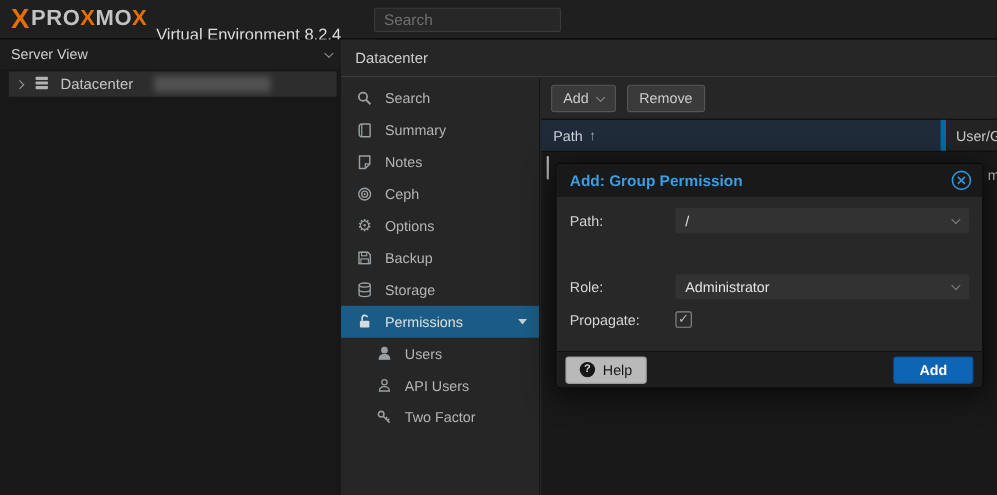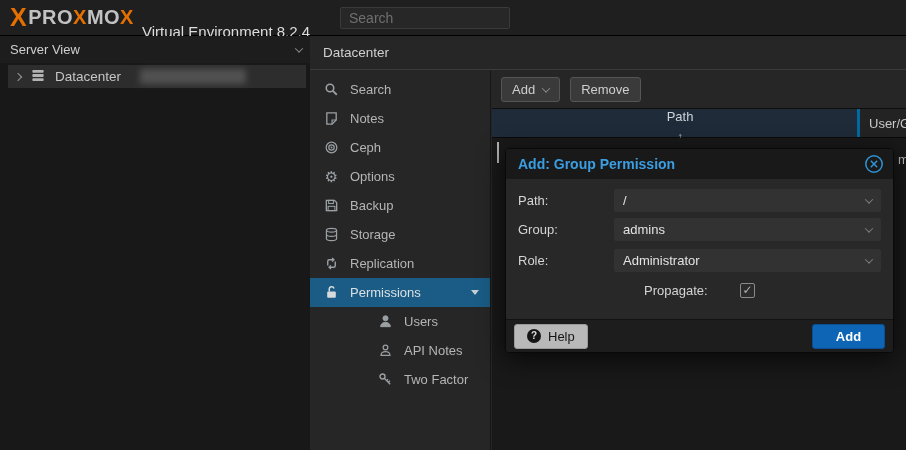--- a/index.html
+++ b/index.html
@@ -48,47 +48,47 @@
 
   
   .menu { position:absolute; left:0; top:35px; bottom:0; width:181px; padding-top:4px;
     border-right:1px solid #151515; }
   .mi { height:29px; display:flex; align-items:center; padding-left:13px; gap:10px;
     color:#b5b5b5; font-size:13px; }
   .mi .ic { width:17px; display:flex; justify-content:center; color:#9aa0a4; }
   .mi svg { stroke:#9aa0a4; }
   .mi.sel { background:var(--selected-bg); color:#dbe0e3; }
   .mi.sel svg { stroke:#d6dadd; }
-  .mi.sub { padding-left:31px;margin-left:36px; }
+  .mi.sub { padding-left:31px; }
   .gear-glyph { font-size:15px; line-height:15px; }
 
   
   .content { position:absolute; left:182px; top:35px; right:0; bottom:0; }
   .toolbar { height:37px; display:flex; align-items:center; gap:10px; padding-left:9px; background:#262626; }
   .btn { height:25px; background:#3a3a3a; border:1px solid #555; border-radius:3px; color:#cecece;
     font-size:13px; display:inline-flex; align-items:center; gap:8px; padding:0 10px; }
   .thead { position:relative; height:30px; background:#232323; border-top:1px solid #0e0e0e;
     border-bottom:1px solid #0a0a0a; font-size:13px; }
   .th-path { position:absolute; left:0; top:0; bottom:0; width:368px; background:#1f2b39;
-    border-right:3px solid #0369a1; display:flex; align-items:center; padding-left:11px; gap:6px; color:#ccd3da;flex-direction:column; }
+    border-right:5px solid #0369a1; display:flex; align-items:center; padding-left:11px; gap:6px; color:#ccd3da; }
   .th-path .arrow { color:#9fb3c8; font-size:12px; }
   .th-user { position:absolute; left:377px; top:0; bottom:0; display:flex; align-items:center; color:#c9c9c9; }
   .rows { position:absolute; left:0; right:0; top:67px; bottom:0; background:#191919; }
   .focus-line { position:absolute; left:5px; top:4px; width:2px; height:21px; background:#cfcfcf; opacity:.85; }
   .partial-cell { position:absolute; left:406px; top:14px; color:#bbb; font-size:13px; }
 
   
   .dialog { position:absolute; left:505px; top:148px; width:389px; height:205px; background:#282828;
     border:1px solid #090909; border-radius:4px; box-shadow:0 6px 26px rgba(0,0,0,.7); z-index:10; }
   .dlg-head { height:30px; background:#191919; border-radius:3px 3px 0 0; display:flex;
     align-items:center; padding:0 9px 0 12px;gap:31px; }
   .dlg-title { color:var(--accent); font-size:14px; font-weight:bold; }
   .dlg-close { margin-left:auto; width:20px; height:20px; display:flex; }
   .dlg-body { position:relative; height:140px; }
-  .dlg-row { position:absolute; left:12px; right:12px; height:23px; display:flex; align-items:center;justify-content:center; }
+  .dlg-row { position:absolute; left:12px; right:12px; height:23px; display:flex; align-items:center; }
   .dlg-label { width:96px; color:#d4d4d4; font-size:13px; }
   .dlg-field { flex:1; height:23px; background:#323232; border-radius:2px; display:flex;
     align-items:center; padding:0 9px; color:#e3e3e3; font-size:13px; }
   .dlg-field .chev { margin-left:auto; border-color:#7e7e7e; }
   .cb { width:15px; height:15px; border:1px solid #8a8a8a; border-radius:2px; background:#2b2b2b;
     color:#b4b4b4; font-size:12px; line-height:13px; text-align:center; }
   .dlg-foot { position:absolute; left:0; right:0; bottom:0; height:33px; background:#1d1d1d;
     border-top:1px solid #121212; border-radius:0 0 3px 3px; display:flex; align-items:center; padding:0 8px; }
   .help-btn { height:25px; background:#b9b9b9; border:1px solid #9a9a9a; border-radius:3px;
     color:#161616; font-size:13px; display:inline-flex; align-items:center; gap:7px; padding:0 12px; }
@@ -146,20 +146,29 @@
           <svg width="15" height="15" viewBox="0 0 16 16" fill="none">
               <circle cx="6.4" cy="6.4" r="4" stroke-width="1.7"></circle>
               <line x1="9.5" y1="9.5" x2="13.6" y2="13.6" stroke-width="1.9"></line>
             </svg>
         </span>
           <span>Search</span>
       </div>
       <div class="mi">
         <span class="ic">
           <svg width="15" height="15" viewBox="0 0 16 16" fill="none">
+              <path d="M5 1.8h7.5a.8.8 0 0 1 .8.8v10.8a.8.8 0 0 1-.8.8H5a2.3 2.3 0 0 1-2.3-2.3V4.1A2.3 2.3 0 0 1 5 1.8z" stroke-width="1.4"></path>
+              <path d="M5.2 1.8v12.4" stroke-width="1.2"></path>
+            </svg>
+        </span>
+          <span>Summary</span>
+      </div>
+      <div class="mi">
+        <span class="ic">
+          <svg width="15" height="15" viewBox="0 0 16 16" fill="none">
               <path d="M3 2h10v7.6L8.6 14H3z" stroke-width="1.4"></path>
               <path d="M13 9.6H8.6V14" stroke-width="1.2"></path>
             </svg>
         </span>
           <span>Notes</span>
       </div>
       <div class="mi">
         <span class="ic">
           <svg width="15" height="15" viewBox="0 0 16 16" fill="none">
               <circle cx="8" cy="8" r="5.7" stroke-width="1.3"></circle>
@@ -186,31 +195,20 @@
       <div class="mi">
         <span class="ic">
           <svg width="15" height="15" viewBox="0 0 16 16" fill="none">
               <ellipse cx="8" cy="3.4" rx="5.4" ry="2" stroke-width="1.3"></ellipse>
               <path d="M2.6 3.4v9.1c0 1.1 2.4 2 5.4 2s5.4-.9 5.4-2V3.4" stroke-width="1.3"></path>
               <path d="M2.6 8c0 1.1 2.4 2 5.4 2s5.4-.9 5.4-2" stroke-width="1.3"></path>
             </svg>
         </span>
           <span>Storage</span>
       </div>
-      <div class="mi">
-        <span class="ic">
-          <svg width="15" height="15" viewBox="0 0 16 16" fill="none">
-              <path d="M4 10.2V5.6A1.6 1.6 0 0 1 5.6 4h4.6" stroke-width="1.5"></path>
-              <path d="M8.6 2.2 10.5 4 8.6 5.8" stroke-width="1.5"></path>
-              <path d="M12 5.8v4.6a1.6 1.6 0 0 1-1.6 1.6H5.8" stroke-width="1.5"></path>
-              <path d="M7.4 10.2 5.5 12l1.9 1.8" stroke-width="1.5"></path>
-            </svg>
-        </span>
-          <span>Replication</span>
-      </div>
       <div class="mi sel">
         <span class="ic">
           <svg width="15" height="15" viewBox="0 0 16 16" fill="none">
               <rect x="3.4" y="7" width="9.2" height="6.6" rx="1" fill="#d6dadd" stroke="none"></rect>
               <path d="M5.6 7V4.4a2.6 2.6 0 0 1 5.1-.7" stroke-width="1.6"></path>
             </svg>
         </span>
           <span>Permissions</span>
         <span class="caret-down"></span>
       </div>
@@ -223,21 +221,21 @@
         </span>
           <span>Users</span>
       </div>
       <div class="mi sub">
         <span class="ic">
           <svg width="15" height="15" viewBox="0 0 16 16" fill="none">
               <circle cx="8" cy="4.8" r="2.5" stroke-width="1.3"></circle>
               <path d="M3.2 13.3c0-2.6 2.1-4.2 4.8-4.2s4.8 1.6 4.8 4.2z" stroke-width="1.3"></path>
             </svg>
         </span>
-          <span>API Notes</span>
+          <span>API Users</span>
       </div>
       <div class="mi sub">
         <span class="ic">
           <svg width="15" height="15" viewBox="0 0 16 16" fill="none">
               <circle cx="4.8" cy="4.8" r="2.7" stroke-width="1.5"></circle>
               <path d="M6.8 6.8 13 13M11 11l1.7-1.7M9.2 9.2l1.5-1.5" stroke-width="1.5"></path>
             </svg>
         </span>
           <span>Two Factor</span>
       </div>
@@ -280,27 +278,20 @@
       </span>
     </div>
     <div class="dlg-body">
       <div class="dlg-row" style="top:10px">
         <span class="dlg-label">Path:</span>
         <div class="dlg-field">
           <span>/</span>
           <span class="chev"></span>
         </div>
       </div>
-      <div class="dlg-row" style="top:39px">
-        <span class="dlg-label">Group:</span>
-        <div class="dlg-field">
-          <span>admins</span>
-          <span class="chev"></span>
-        </div>
-      </div>
       <div class="dlg-row" style="top:70px">
         <span class="dlg-label">Role:</span>
         <div class="dlg-field">
           <span>Administrator</span>
           <span class="chev"></span>
         </div>
       </div>
       <div class="dlg-row" style="top:103px;height:16px">
         <span class="dlg-label">Propagate:</span>
         <span class="cb">✓</span>

